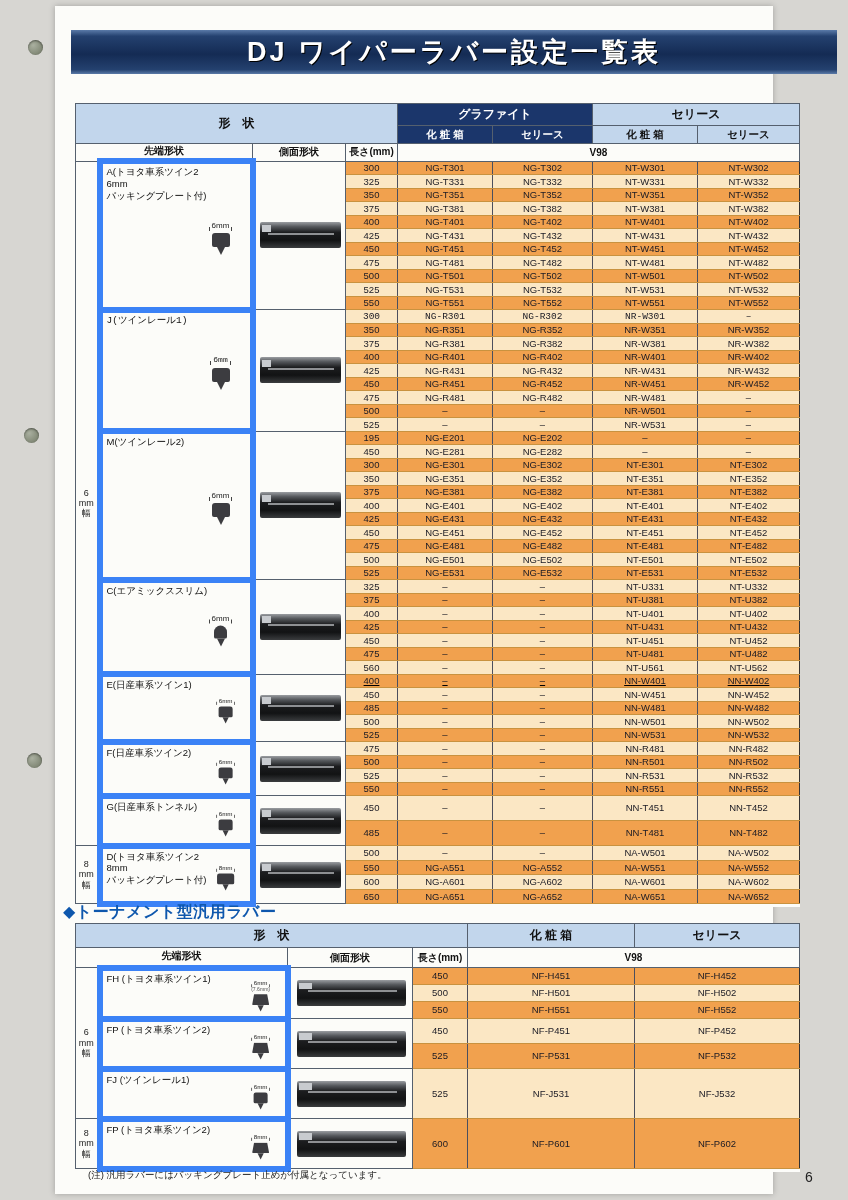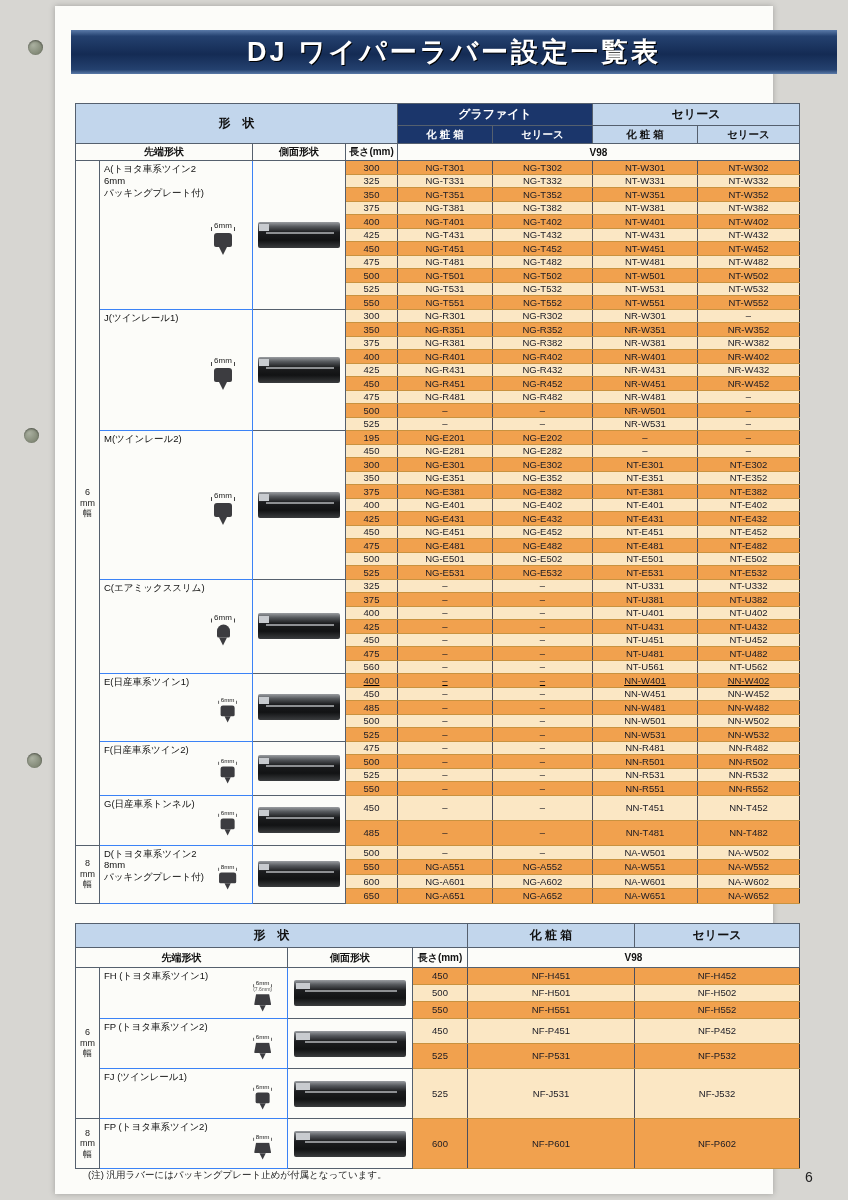--- a/index.html
+++ b/index.html
@@ -34,21 +34,21 @@
   #t1 .r3 th{height:17px;font-size:10px}
   #t2 .r1 th{height:24px;font-size:12px}
   #t2 .r2 th{height:20px;font-size:10px}
   td{padding:0;overflow:hidden;line-height:1;vertical-align:middle}
   .row-orange td{background:var(--orange)}
   .row-cream td{background:var(--cream)}
   td.len,td.part{border-left:1px solid var(--bline);border-bottom:1px solid var(--hline);
         text-align:center;font-size:9.5px;color:#1a1a24}
   td.wlabel{background:var(--paper) !important;border:1px solid #55606e;text-align:center;
         font-size:9px;color:#222;line-height:1.15}
-  td.tipcell{background:var(--paper) !important;border:1px solid #3b82f6;position:relative}
+  td.tipcell{background:var(--paper) !important;border:6px solid #3b82f6;position:relative}
   td.sidecell{background:var(--paper) !important;border:1px solid #55606e}
   .tiplabel{position:absolute;top:2px;left:4px;font-size:9.5px;color:#111;
         white-space:pre-line;line-height:1.25}
   .ticon{position:absolute;right:8px;top:50%;transform:translateY(-50%);width:42px;text-align:center}
   .ticon.compact{transform:translateY(-50%) scale(.78);transform-origin:right center}
   .dim{font-size:8px;color:#222;position:relative;display:inline-block;padding:0 3px}
   .dim::before,.dim::after{content:'';position:absolute;bottom:-1px;width:1px;height:4px;background:#444}
   .dim::before{left:0}.dim::after{right:0}
   .dimsub{font-size:6.5px;color:#555}
   .shape{margin:2px auto 0;width:18px;height:14px;background:#3c3c40;border-radius:3px 3px 2px 2px}
@@ -193,21 +193,21 @@
           <td class="part">NT-W531</td>
           <td class="part">NT-W532</td>
         </tr>
         <tr class="row-orange" style="height: 13.5px;">
           <td class="len">550</td>
           <td class="part">NG-T551</td>
           <td class="part">NG-T552</td>
           <td class="part">NT-W551</td>
           <td class="part">NT-W552</td>
         </tr>
-        <tr class="row-cream" style="height: 13.5px;">
+        <tr class="row-cream" style="height: 13.5px; font-family: Liberation Mono, monospace;">
           <td class="tipcell" rowspan="9">
             <div class="tiplabel">J(ツインレール1)</div>
             <div class="ticon"><div class="dim">6mm</div><div class="shape "></div><div class="stem"></div></div>
           </td>
           <td class="sidecell" rowspan="9">
             <div class="blade" style="height: 26px;"></div>
           </td>
           <td class="len">300</td>
           <td class="part">NG-R301</td>
           <td class="part">NG-R302</td>
@@ -546,20 +546,21 @@
         <tr class="row-orange" style="height: 14.5px;">
           <td class="len">650</td>
           <td class="part">NG-A651</td>
           <td class="part">NG-A652</td>
           <td class="part">NA-W651</td>
           <td class="part">NA-W652</td>
         </tr>
       </tbody>
   </table>
 
+  <div class="sechead" id="sec2">◆トーナメント型汎用ラバー</div>
 
   <table id="t2">
     <colgroup>
       <col style="width:24px">
         <col style="width:188px">
         <col style="width:125px">
       <col style="width:55px">
         <col style="width:167px">
         <col style="width:165px">
     </colgroup>

